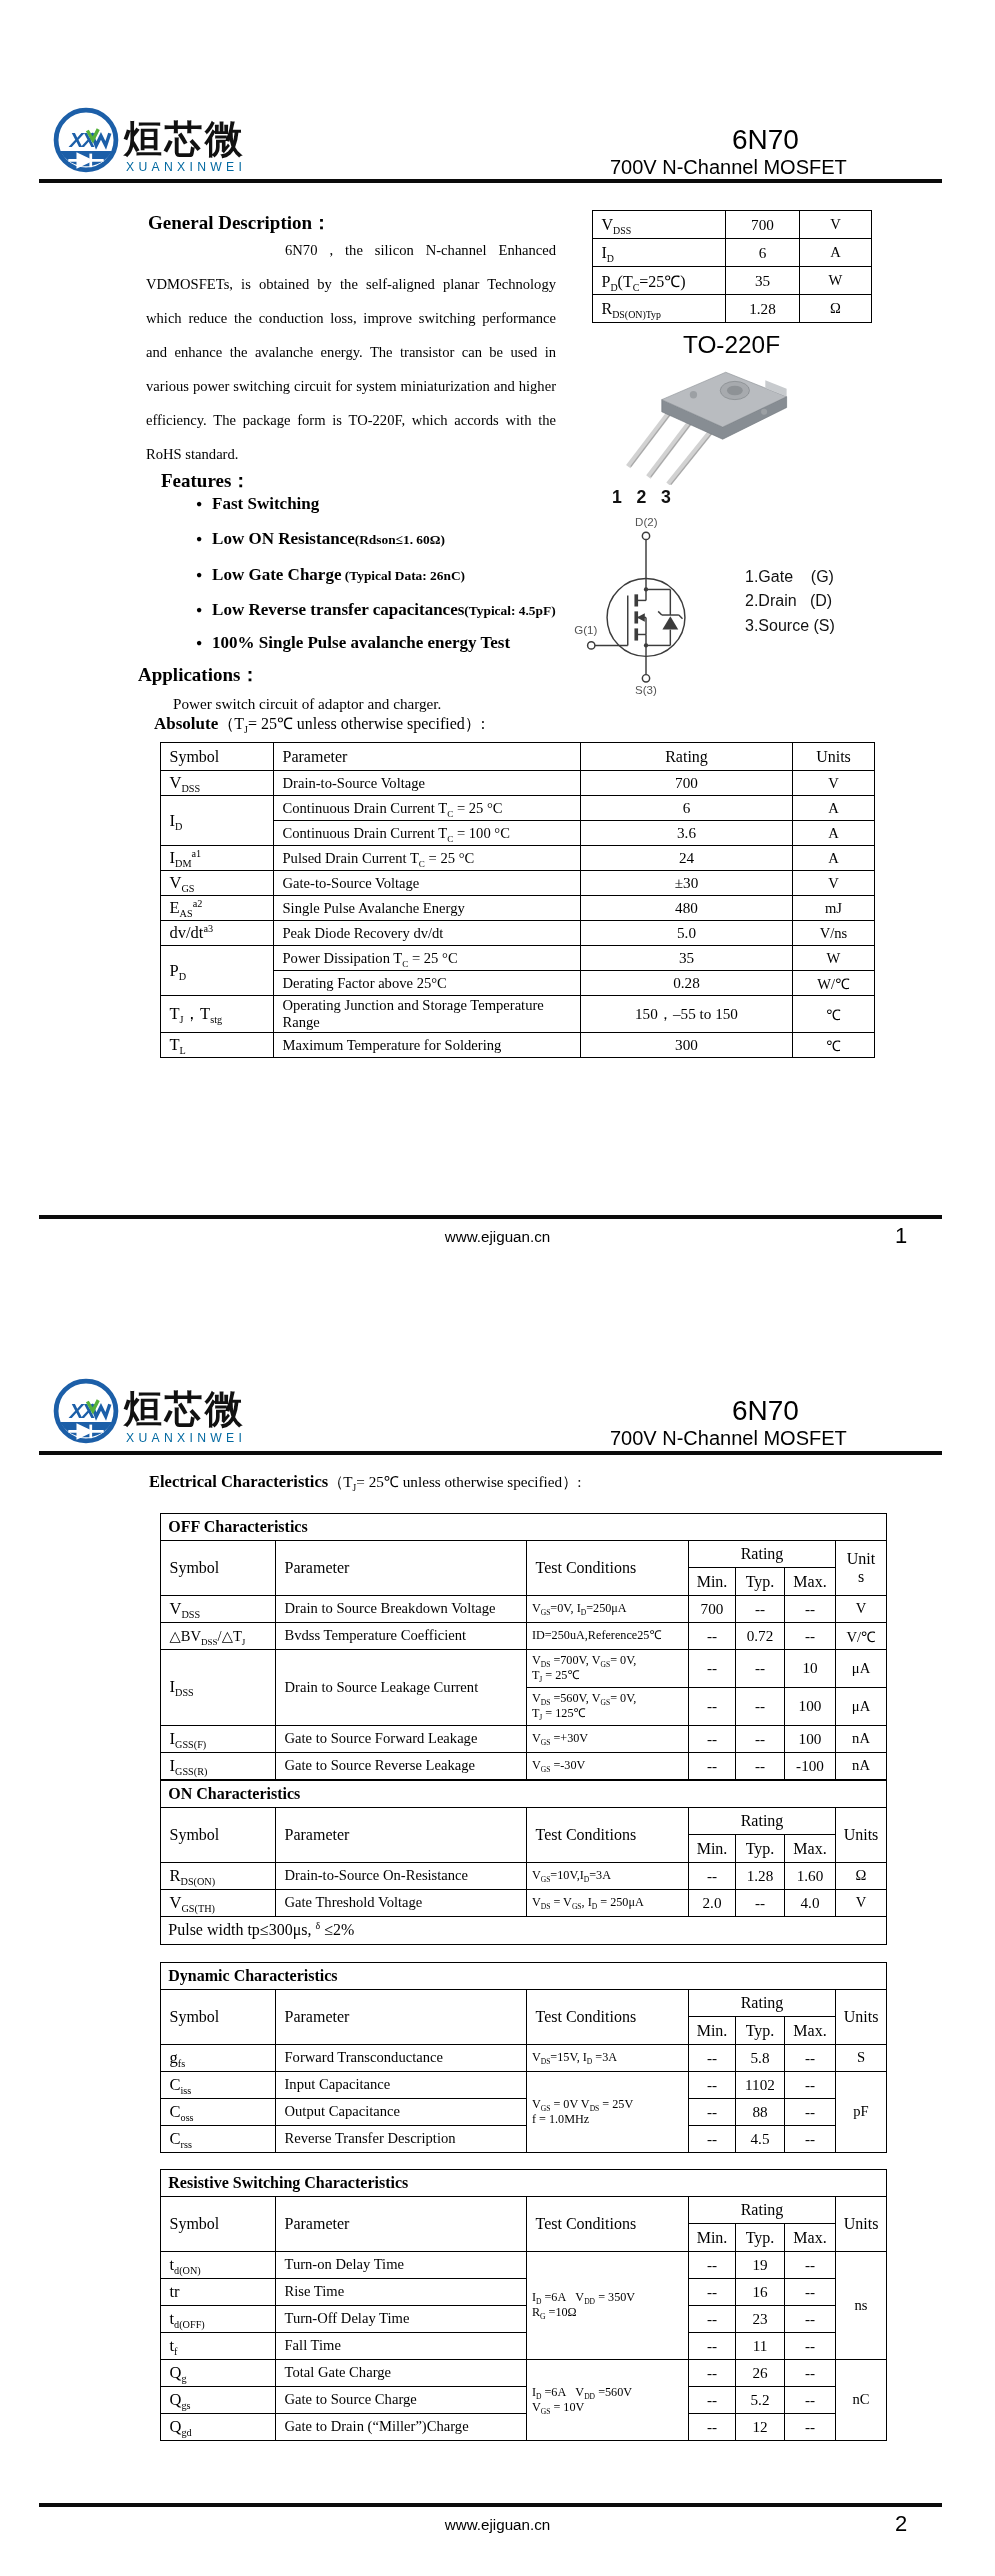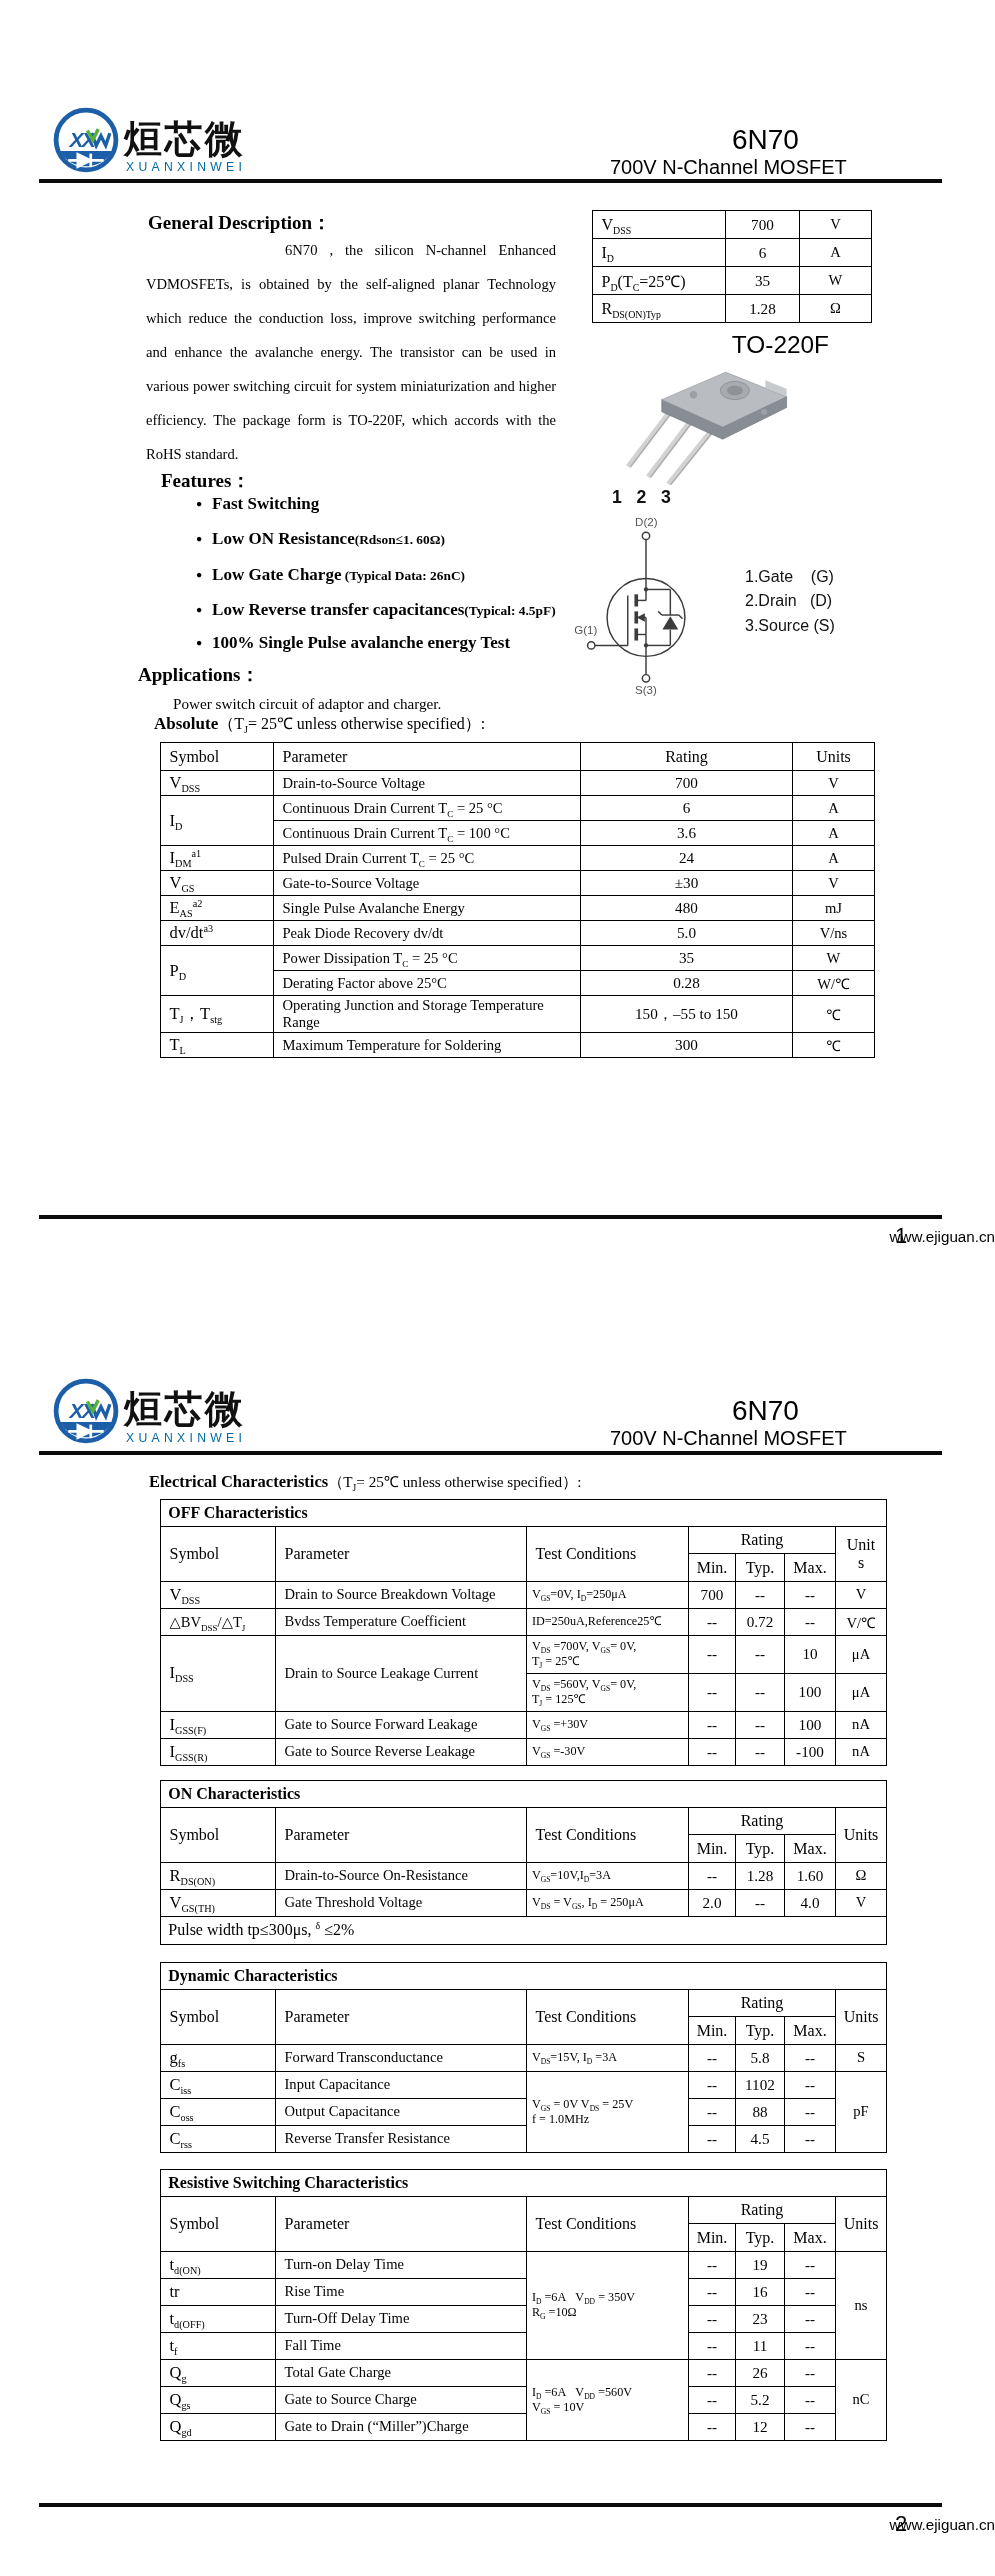--- a/index.html
+++ b/index.html
@@ -2,21 +2,21 @@
 <html style="font-size:9.8px"><head>
 <meta charset="utf-8">
 <style>
   *{box-sizing:border-box}
   html,body{margin:0;padding:0;background:#fff}
   body{width:995px;font-family:"Liberation Serif",serif;color:#000}
   .page{position:relative;width:995px;height:1288px;background:#fff;overflow:hidden}
   .abs{position:absolute}
   .rule{position:absolute;height:4.3px;background:#0b0b0b}
   .right{text-align:left}
-  .center{text-align:right}
+  .center{text-align:center}
   .logo-cn{font-family:"Liberation Sans","DejaVu Sans",sans-serif;font-weight:bold;font-size:38px;line-height:39px;letter-spacing:2.4px;color:#111}
   .logo-en{font-family:Liberation Sans, sans-serif;font-size:12.2px;letter-spacing:4.3px;color:#0369a1}
   .part{font-family:"Liberation Sans","DejaVu Sans",sans-serif;font-size:28px;line-height:29px;color:#000}
   .subtitle{font-family:"Liberation Sans","DejaVu Sans",sans-serif;font-size:20px;line-height:22px}
   .h1{font-weight:bold;font-size:19px}
   .gdtext{width:410px;font-size:14.6px;line-height:34px;text-align:justify;text-indent:139px}
   .feat{white-space:nowrap}
   .dot{font-size:10.4px;vertical-align:2.4px;margin-right:9.8px}
   .fmain{font-weight:bold;font-size:17px}
   .fnote{font-weight:bold;font-size:13.4px}
@@ -286,21 +286,21 @@
   <div class="abs logo-cn" style="left:124px;top:102px">烜芯微</div>
   <div class="abs logo-en" style="left:126px;top:143px">XUANXINWEI</div>
   <div class="abs part right" style="left:732px;top:108px;width:204px">6N70</div>
   <div class="abs subtitle right" style="left:610px;top:139px;width:326px">700V N-Channel MOSFET</div>
   <div class="rule" style="left:39px;top:163px;width:903px"></div>
 
   <div class="abs" style="left:149px;top:183px">
     <span style="font-weight:bold;font-size:16.5px">Electrical Characteristics</span><span style="font-size:15.2px">（T<sub>J</sub>= 25℃  unless otherwise specified）:</span>
   </div>
 
-  <div class="tblwrap" style="left:160px;top:211px;width:726px">
+  <div class="tblwrap" style="left:160px;top:225px;width:726px">
     <table class="dtable">
       <colgroup>
           <col style="width:115px">
           <col style="width:251px">
           <col style="width:162px">
           <col style="width:47px">
           <col style="width:49px">
           <col style="width:51px">
           <col style="width:51px">
         </colgroup>
@@ -475,21 +475,21 @@
           </tr>
       <tr style="height:27px">
             <td class="sym">C<sub>oss</sub></td>
             <td class="par">Output Capacitance</td>
             <td class="v">--</td>
             <td class="v">88</td>
             <td class="v">--</td>
           </tr>
       <tr style="height:27px">
             <td class="sym">C<sub>rss</sub></td>
-            <td class="par">Reverse Transfer Resistance</td>
+            <td class="par">Reverse Transfer Description</td>
             <td class="v">--</td>
             <td class="v">4.5</td>
             <td class="v">--</td>
           </tr>
     </tbody>
       </table>
   </div>
 
   <div class="tblwrap" style="left:160px;top:881px;width:726px">
     <table class="dtable">

